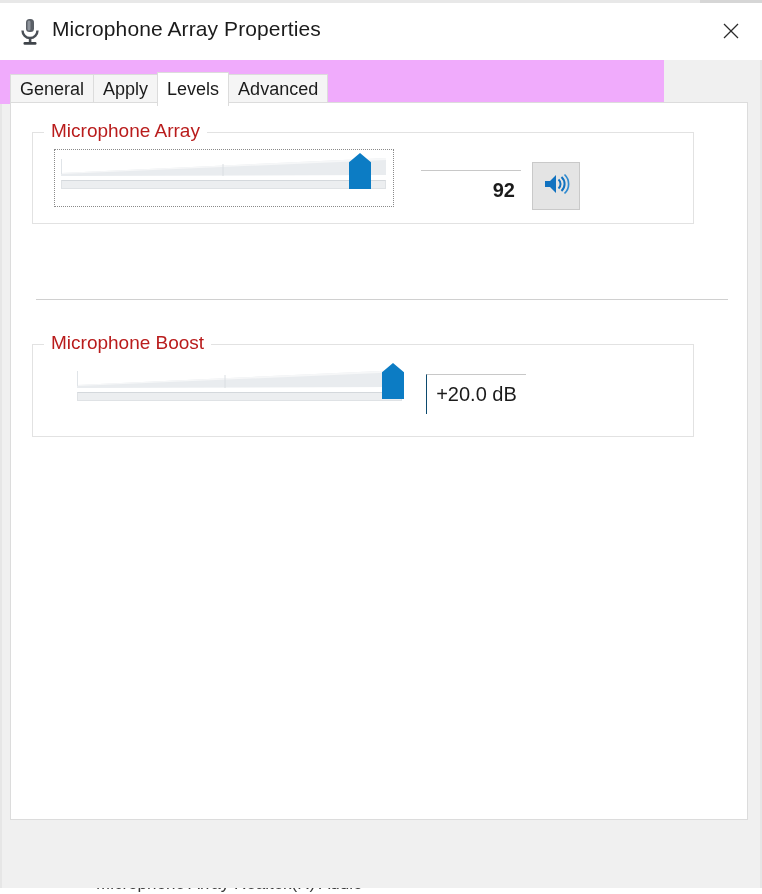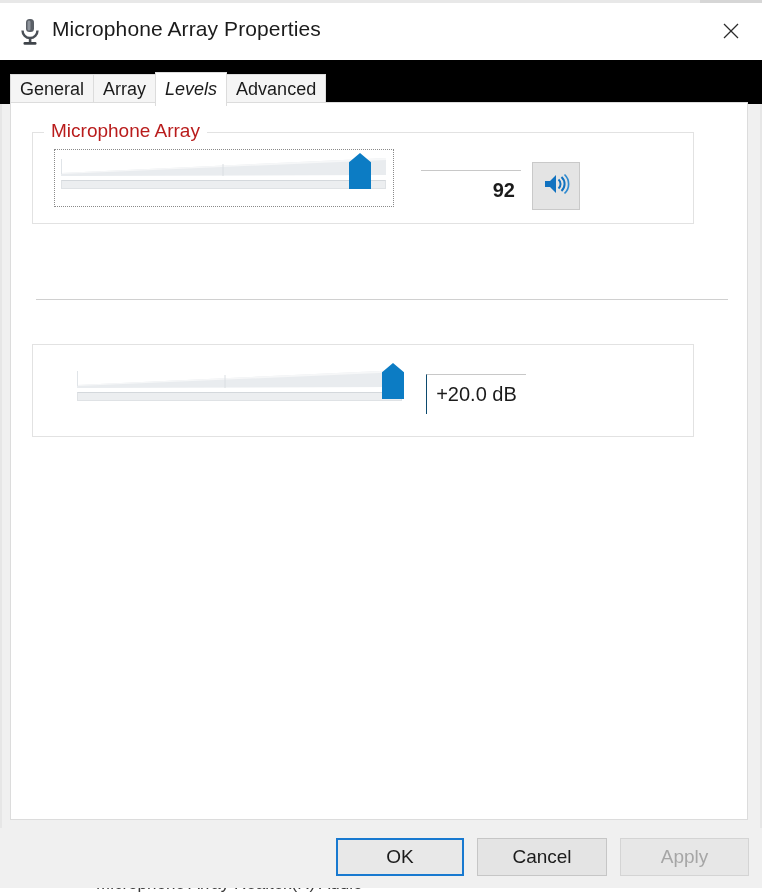--- a/index.html
+++ b/index.html
@@ -75,23 +75,23 @@
     justify-content: center;
     cursor: default;
   }
   .close-btn svg { display: block; }
 
   
   .tabstrip {
     position: absolute;
     top: 60px;
     left: 0;
-    width: 762px;
+    width: 664px;
     height: 44px;
-    background: #000000;
+    background: #f0abfc;
   }
   .tabs {
     position: absolute;
     left: 10px;
     top: 12px;
     display: flex;
     align-items: flex-end;
     height: 32px;
   }
   .tab {
@@ -109,21 +109,20 @@
     white-space: nowrap;
     box-sizing: border-box;
     cursor: default;
   }
   .tab.active {
     background: #ffffff;
     border-color: #dcdcdc;
     height: 34px;
     z-index: 5;
     margin-bottom: -2px;
-    font-style: italic;
   }
 
   
   .content {
     position: absolute;
     top: 102px;
     left: 10px;
     width: 738px;
     height: 718px;
     background: #ffffff;
@@ -352,21 +351,21 @@
       <svg width="22" height="22" viewBox="0 0 22 22">
         <line x1="4" y1="4" x2="18" y2="18" stroke="#2b2b2b" stroke-width="1.3"></line>
         <line x1="18" y1="4" x2="4" y2="18" stroke="#2b2b2b" stroke-width="1.3"></line>
       </svg>
     </div>
   </div>
 
   <div class="tabstrip">
     <div class="tabs">
       <div class="tab">General</div>
-      <div class="tab">Array</div>
+      <div class="tab">Apply</div>
       <div class="tab active">Levels</div>
       <div class="tab">Advanced</div>
     </div>
   </div>
 
   <div class="content">
 
     <div class="groupbox" id="group-array">
       <div class="group-legend">Microphone Array</div>
 
@@ -395,42 +394,38 @@
             <path d="M19.5 6 a9.5 9.5 0 0 1 0 14" fill="none" stroke="#1172c0" stroke-width="2"></path>
             <path d="M22.5 3.5 a13 13 0 0 1 0 19" fill="none" stroke="#2f8ad0" stroke-width="1.7"></path>
           </svg>
         </span>
       </div>
     </div>
 
     <div class="separator"></div>
 
     <div class="groupbox" id="group-boost">
+      <div class="group-legend">Microphone Boost</div>
 
       <div class="slider" style="left:44px; top:22px; width:325px;">
         <div class="wedge">
           <svg width="325" height="26" viewBox="0 0 325 26" preserveAspectRatio="none">
             <polygon points="0,18 325,3 325,20 0,21" fill="#e9ecef"></polygon>
             <polygon points="0,18 325,3 325,5 0,19" fill="#f6f7f8"></polygon>
             <line x1="0.5" y1="4" x2="0.5" y2="19" stroke="#e0e4e8" stroke-width="1"></line>
             <line x1="148" y1="8" x2="148" y2="21" stroke="#dadee2" stroke-width="1"></line>
           </svg>
         </div>
         <div class="track-base"></div>
         <div class="thumb" style="left:305px; top:-4px;"></div>
       </div>
 
       <div class="value-field" id="value-boost">+20.0 dB</div>
     </div>
 
   </div>
 
-  <div class="buttonbar">
-    <div class="btn" id="btn-ok">OK</div>
-    <div class="btn" id="btn-cancel">Cancel</div>
-    <div class="btn" id="btn-apply">Apply</div>
-  </div>
 
   <div class="bottom-bleed">
     <div class="bleed-text">Microphone Array  Realtek(R) Audio</div>
   </div>
 
 </div>
 
 </body></html>

